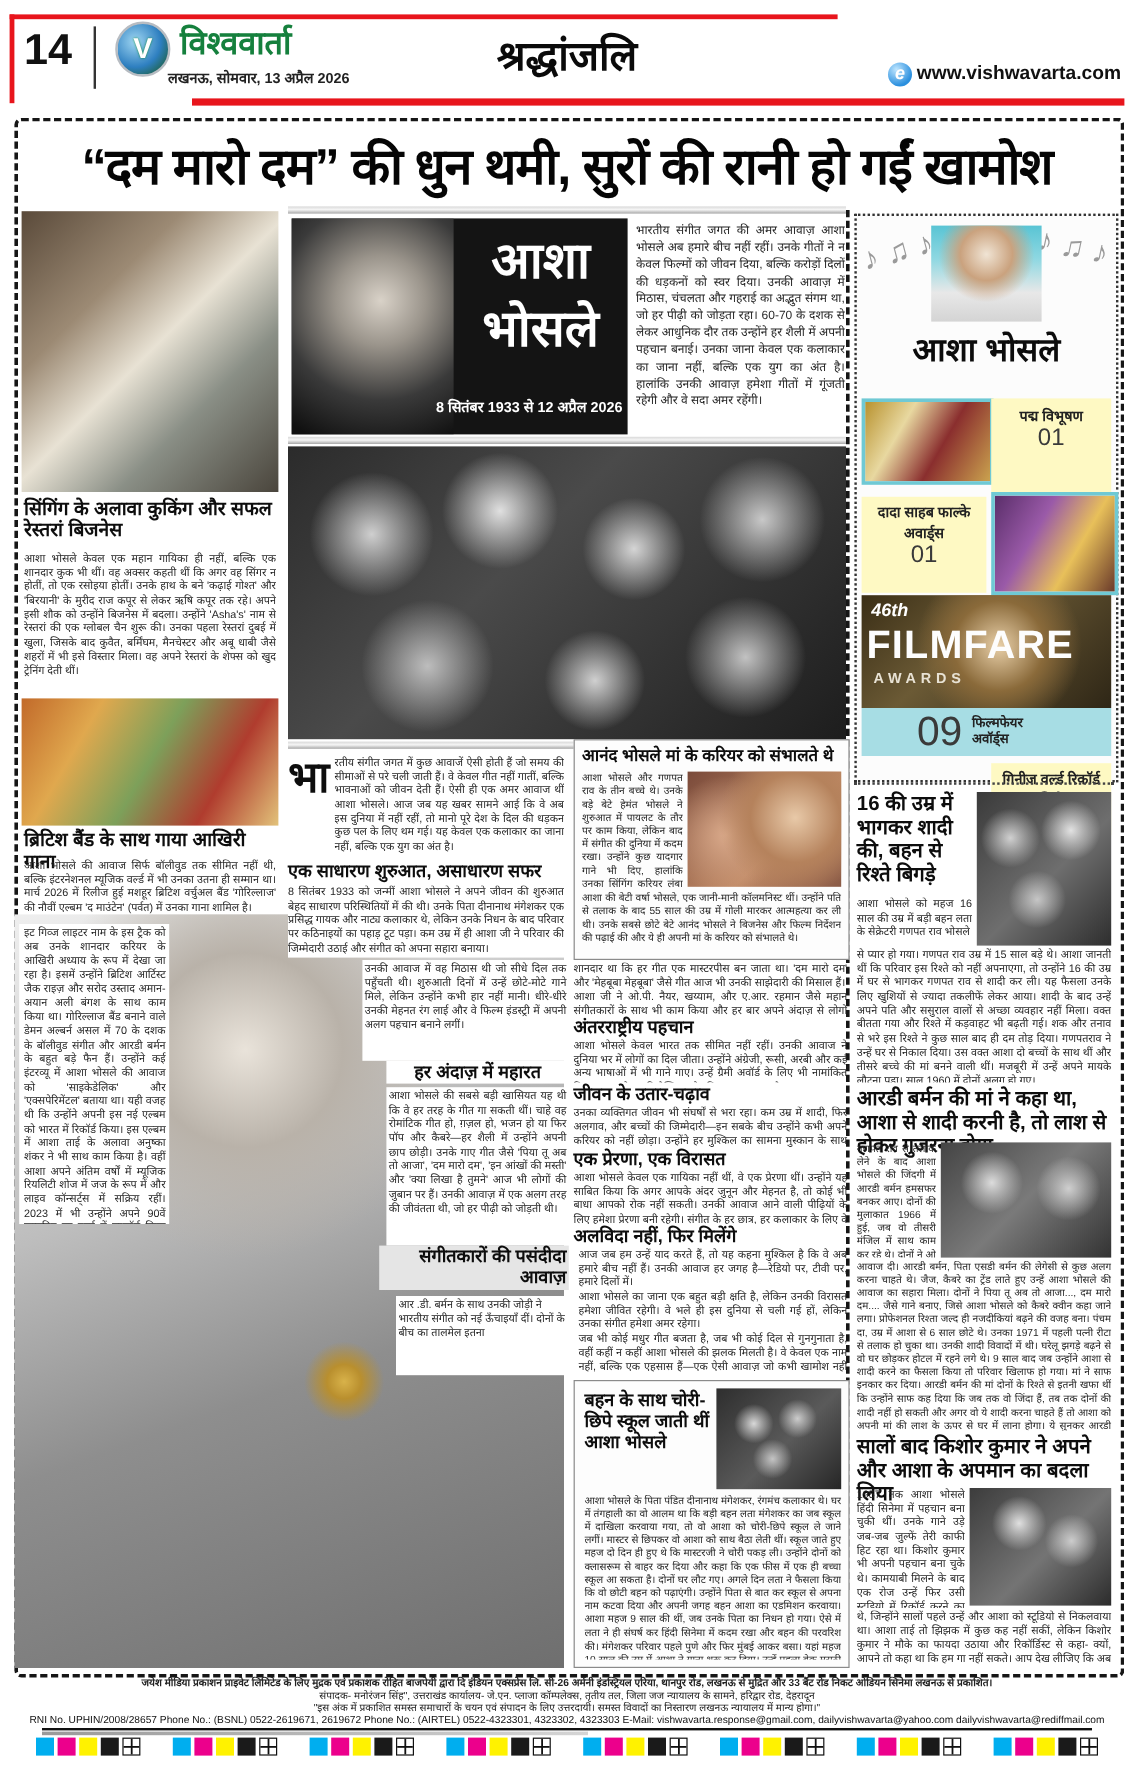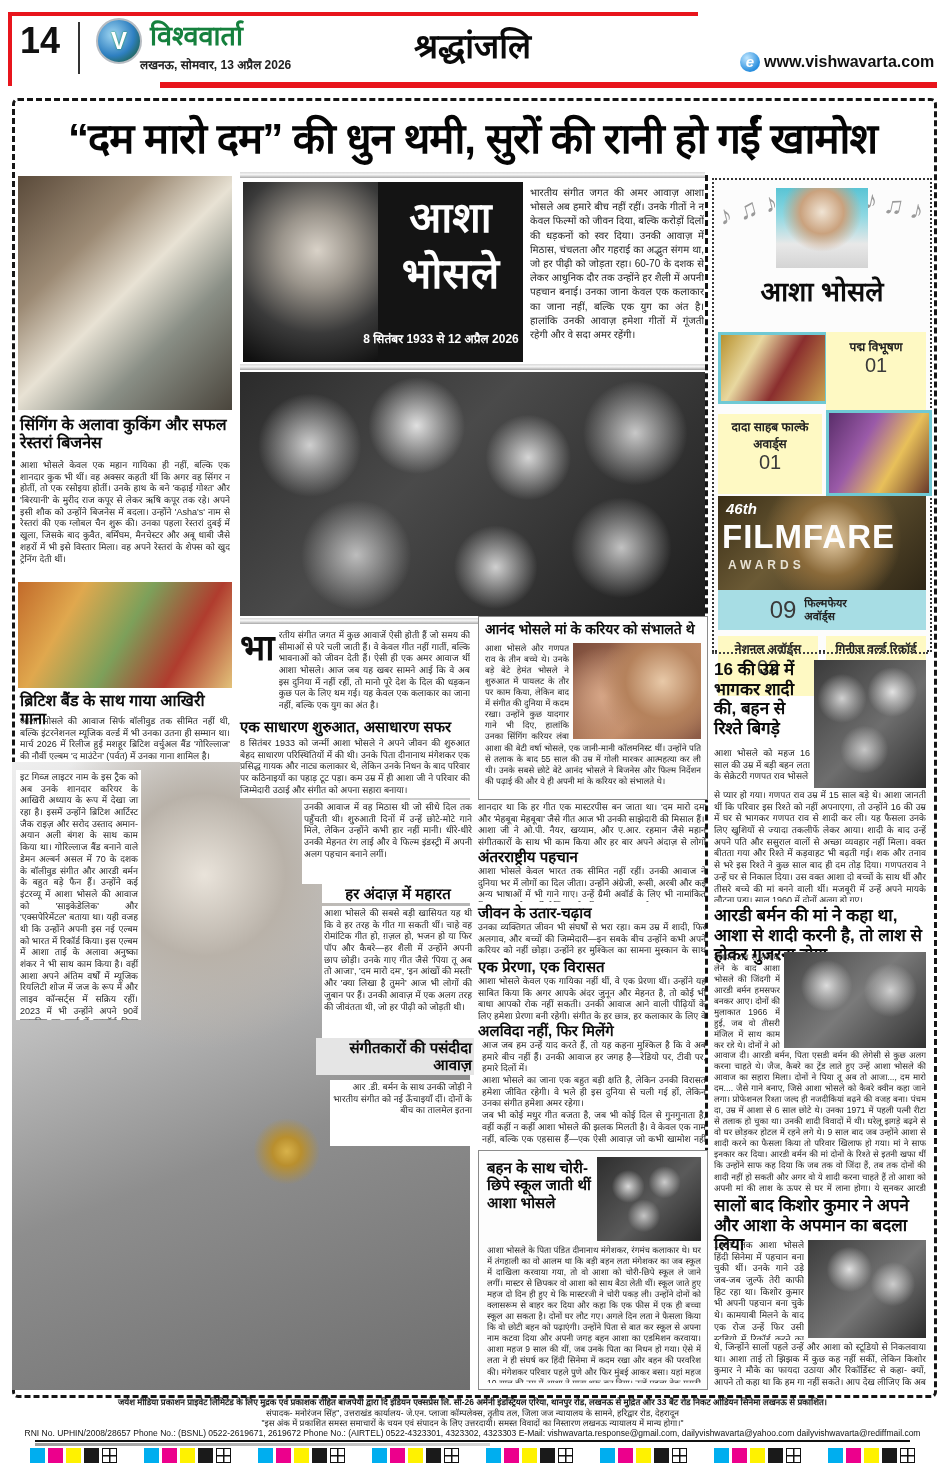--- a/index.html
+++ b/index.html
@@ -98,21 +98,21 @@
   </div>
 
   <div class="abs sech" style="left:240px;top:718px;width:230px;font-size:15px;">एक साधारण शुरुआत, असाधारण सफर</div>
   <div class="abs jtext" style="left:240px;top:738px;width:230px;height:60px;background:#fff;">8 सितंबर 1933 को जन्मीं आशा भोसले ने अपने जीवन की शुरुआत बेहद साधारण परिस्थितियों में की थी। उनके पिता दीनानाथ मंगेशकर एक प्रसिद्ध गायक और नाट्य कलाकार थे, लेकिन उनके निधन के बाद परिवार पर कठिनाइयों का पहाड़ टूट पड़ा। कम उम्र में ही आशा जी ने परिवार की जिम्मेदारी उठाई और संगीत को अपना सहारा बनाया।</div>
   <div class="abs jtext" style="left:302px;top:800px;width:168px;height:80px;background:#fff;padding:2px 2px;">उनकी आवाज में वह मिठास थी जो सीधे दिल तक पहुँचती थी। शुरुआती दिनों में उन्हें छोटे-मोटे गाने मिले, लेकिन उन्होंने कभी हार नहीं मानी। धीरे-धीरे उनकी मेहनत रंग लाई और वे फिल्म इंडस्ट्री में अपनी अलग पहचान बनाने लगीं।</div>
 
   <div class="abs sech" style="left:322px;top:884px;width:148px;font-size:15px;text-align:center;background:#fff;padding:1px 2px;">हर अंदाज़ में महारत</div>
   <div class="abs jtext" style="left:322px;top:906px;width:148px;height:128px;background:#fff;padding:2px 2px;">आशा भोसले की सबसे बड़ी खासियत यह थी कि वे हर तरह के गीत गा सकती थीं। चाहे वह रोमांटिक गीत हो, ग़ज़ल हो, भजन हो या फिर पॉप और कैबरे—हर शैली में उन्होंने अपनी छाप छोड़ी। उनके गाए गीत जैसे 'पिया तू अब तो आजा', 'दम मारो दम', 'इन आंखों की मस्ती' और 'क्या लिखा है तुमने' आज भी लोगों की जुबान पर हैं। उनकी आवाज़ में एक अलग तरह की जीवंतता थी, जो हर पीढ़ी को जोड़ती थी।</div>
 
   <div class="abs sech" style="left:316px;top:1038px;width:154px;font-size:15px;text-align:right;background:#e5e5e5;padding:1px 2px;">संगीतकारों की पसंदीदा आवाज़</div>
-  <div class="abs jtext" style="left:330px;top:1080px;width:140px;height:62px;background:#fff;text-align:right;padding:2px 2px;">आर .डी. बर्मन के साथ उनकी जोड़ी ने भारतीय संगीत को नई ऊँचाइयाँ दीं। दोनों के बीच का तालमेल इतना</div>
+  <div class="abs jtext" style="left:330px;top:1080px;width:140px;height:62px;background:#fff;text-align:left;padding:2px 2px;">आर .डी. बर्मन के साथ उनकी जोड़ी ने भारतीय संगीत को नई ऊँचाइयाँ दीं। दोनों के बीच का तालमेल इतना</div>
 
   <div class="abs" style="left:478px;top:616px;width:228px;height:182px;border:1px solid #8a8a8a;background:#fdfdfd;">
     <div class="abs sech" style="left:6px;top:4px;width:216px;font-size:14px;">आनंद भोसले मां के करियर को संभालते थे</div>
     <div class="abs photo" style="left:94px;top:26px;width:128px;height:96px;
                 background:radial-gradient(circle at 70% 40%, #e8c9a8 0%, #b5825c 35%, rgba(0,0,0,0) 60%),
                            radial-gradient(circle at 25% 55%, #d9a98a 0%, rgba(0,0,0,0) 45%),
                            linear-gradient(135deg,#7a4a3a,#c08a66 60%,#8a5a46);"></div>
     <div class="abs jtext" style="left:6px;top:26px;width:84px;height:98px;font-size:8.5px;">आशा भोसले और गणपत राव के तीन बच्चे थे। उनके बड़े बेटे हेमंत भोसले ने शुरुआत में पायलट के तौर पर काम किया, लेकिन बाद में संगीत की दुनिया में कदम रखा। उन्होंने कुछ यादगार गाने भी दिए, हालांकि उनका सिंगिंग करियर लंबा नहीं चला। 2015 में कैंसर के कारण उनका निधन हो गया।</div>
     <div class="abs jtext" style="left:6px;top:126px;width:216px;height:52px;font-size:8.5px;">आशा की बेटी वर्षा भोसले, एक जानी-मानी कॉलमनिस्ट थीं। उन्होंने पति से तलाक के बाद 55 साल की उम्र में गोली मारकर आत्महत्या कर ली थी। उनके सबसे छोटे बेटे आनंद भोसले ने बिजनेस और फिल्म निर्देशन की पढ़ाई की और ये ही अपनी मां के करियर को संभालते थे।</div>
   </div>
@@ -170,28 +170,24 @@
                 background:linear-gradient(120deg,#5a2e6a 0%,#9a5aa8 35%,#e8c05a 65%,#6a3a2a 100%);"></div>
 
     <div class="abs" style="left:4px;top:316px;width:208px;height:94px;overflow:hidden;
                 background:radial-gradient(circle at 55% 45%, #e8cfa8 0%, #8a6a3a 30%, rgba(0,0,0,0) 55%),
                            linear-gradient(135deg,#3a2e16 0%,#6b5a35 40%,#2e2616 100%);">
       <div style="position:absolute;left:8px;top:4px;color:#fff;font-size:15px;font-weight:bold;font-style:italic;">46th</div>
       <div style="position:absolute;left:4px;top:22px;color:#fdfdfd;font-size:33px;font-weight:900;letter-spacing:1px;text-align:right;">FILMFARE</div>
       <div style="position:absolute;left:10px;top:62px;color:#e8e2d4;font-size:12px;letter-spacing:4px;font-weight:bold;">AWARDS</div>
     </div>
     <div class="abs" style="left:4px;top:410px;width:208px;height:40px;background:#a7dde4;display:flex;align-items:center;justify-content:center;gap:8px;">
-      <span class="award-num" style="font-size:24px;">09</span>
+      <span class="award-num" style="font-size:34px;">09</span>
       <span style="font-size:11px;font-weight:bold;color:#222;width:70px;line-height:1.15;">फिल्मफेयर अवॉर्ड्स</span>
     </div>
 
-    <div class="abs graybox" style="left:4px;top:456px;width:100px;height:56px;padding-top:4px;text-align:center;">
-      <div class="award-label">नेशनल अवॉर्ड्स</div>
-      <div class="award-num">02</div>
-    </div>
     <div class="abs graybox" style="left:112px;top:456px;width:100px;height:56px;padding-top:4px;text-align:center;">
       <div class="award-label">गिनीज वर्ल्ड रिकॉर्ड</div>
       <div class="award-num">01</div>
     </div>
   </div>
 
   <div class="abs" style="left:712px;top:652px;width:216px;border-top:2px dotted #444;"></div>
   <div class="abs sech" style="left:714px;top:660px;width:96px;font-size:17px;">16 की उम्र में भागकर शादी की, बहन से रिश्ते बिगड़े</div>
   <div class="abs photo" style="left:814px;top:660px;width:112px;height:128px;
               background:radial-gradient(circle at 25% 30%, #d0d0d0 0%, rgba(0,0,0,0) 20%),

